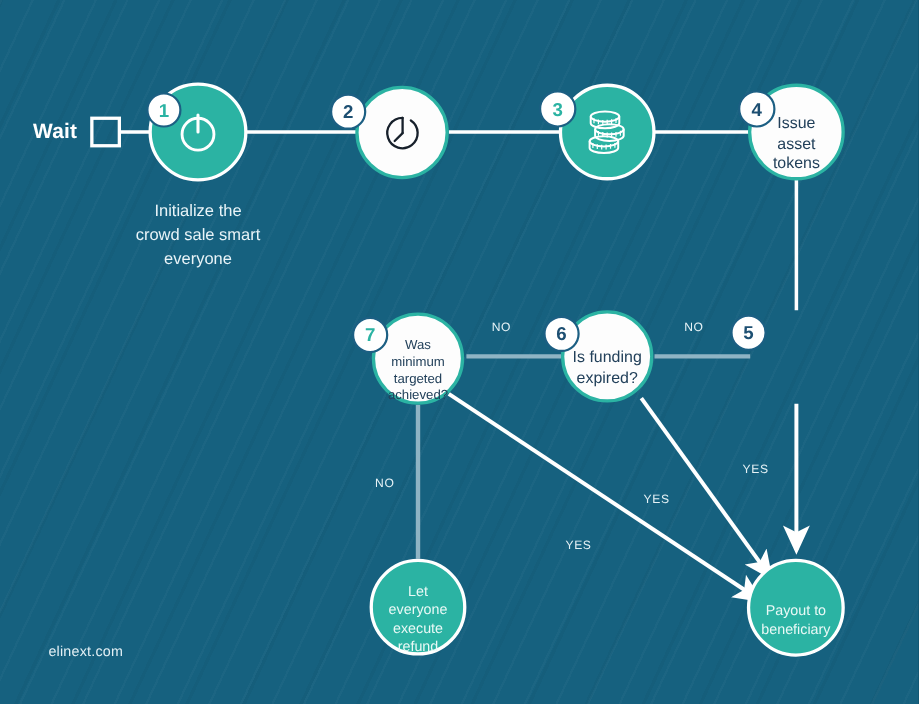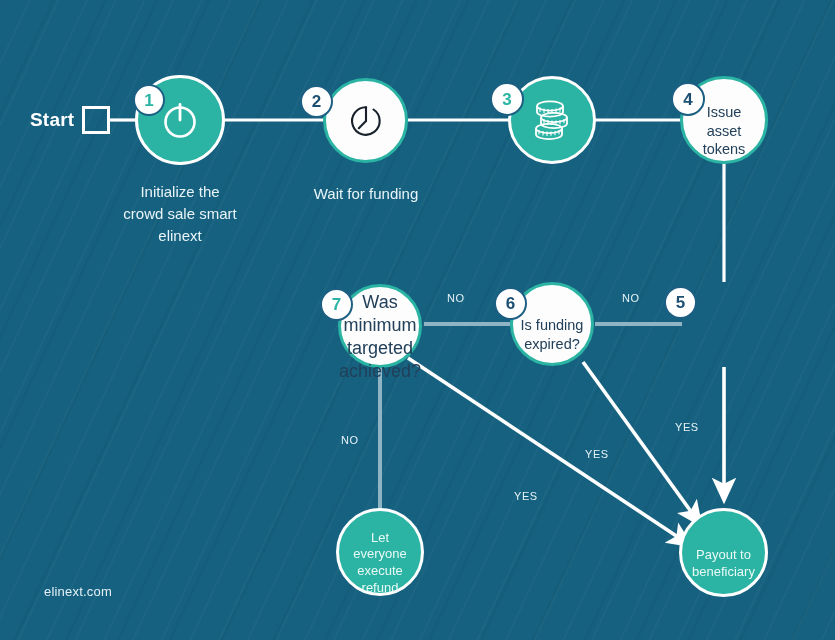--- a/index.html
+++ b/index.html
@@ -160,47 +160,46 @@
 
     <line x1="380" y1="368" x2="380" y2="508" stroke="#8fb4c4" stroke-width="4"></line>
 
     <line x1="724" y1="367" x2="724" y2="500" stroke="#ffffff" stroke-width="3.6" marker-end="url(#arrowWhite)"></line>
 
     <line x1="583" y1="362" x2="700" y2="524" stroke="#ffffff" stroke-width="3.6" marker-end="url(#arrowWhite)"></line>
 
     <line x1="408" y1="358" x2="690" y2="545" stroke="#ffffff" stroke-width="3.6" marker-end="url(#arrowWhite)"></line>
   </svg>
 
-  <div class="start-label" style="left:30px; top:109px;">Start</div>
+  <div class="start-label" style="left:30px; top:109px;">Wait</div>
   <div class="start-box" style="left:82px; top:106px; width:28px; height:28px;"></div>
 
   <div class="node fill-teal" style="left:135px; top:75px; width:90px; height:90px;">
     <span class="icon-wrap">
       <svg width="46" height="46" viewBox="0 0 46 46">
         <circle cx="23" cy="25" r="14.5" fill="none" stroke="#ffffff" stroke-width="2.6"></circle>
         <line x1="23" y1="7.5" x2="23" y2="23" stroke="#ffffff" stroke-width="2.8" stroke-linecap="round"></line>
       </svg>
     </span>
   </div>
   <div class="badge num-teal" style="left:133px; top:84px; width:28px; height:28px;">1</div>
   <div class="caption" style="left:100px; top:181px; width:160px;">Initialize the
 crowd sale smart
-elinext</div>
+everyone</div>
 
   <div class="node fill-white" style="left:323px; top:78px; width:85px; height:85px;">
     <span class="icon-wrap">
       <svg width="46" height="46" viewBox="0 0 46 46">
         <path d="M30.5 11.5 A13.8 13.8 0 1 1 23 9.2" fill="none" stroke="#17202b" stroke-width="2.1" stroke-linecap="round"></path>
         <line x1="23" y1="9.2" x2="23" y2="23" stroke="#17202b" stroke-width="2.1" stroke-linecap="round"></line>
         <line x1="23" y1="23" x2="15.8" y2="30.2" stroke="#17202b" stroke-width="2.1" stroke-linecap="round"></line>
       </svg>
     </span>
   </div>
   <div class="badge num-navy" style="left:300px; top:85px; width:29px; height:29px;">2</div>
-  <div class="caption" style="left:286px; top:183px; width:160px;">Wait for funding</div>
 
   <div class="node fill-teal" style="left:508px; top:76px; width:88px; height:88px;">
     <span class="icon-wrap">
       <svg width="52" height="50" viewBox="0 0 52 50">
         <g fill="none" stroke="#ffffff" stroke-width="1.8">
           <ellipse cx="24" cy="11" rx="13" ry="4.6"></ellipse>
           <path d="M11 11 v6 a13 4.6 0 0 0 26 0 v-6"></path>
           <ellipse cx="28" cy="22.5" rx="13" ry="4.6"></ellipse>
           <path d="M15 22.5 v6 a13 4.6 0 0 0 26 0 v-6"></path>
           <ellipse cx="23" cy="33.5" rx="13" ry="4.6"></ellipse>
@@ -239,21 +238,21 @@
 
   <div class="badge num-navy" style="left:664px; top:286px; width:29px; height:29px;">5</div>
 
   <div class="node fill-white" style="left:510px; top:282px; width:84px; height:84px;">
     <span class="node-label">Is funding
 expired?</span>
   </div>
   <div class="badge num-navy" style="left:494px; top:287px; width:29px; height:29px;">6</div>
 
   <div class="node fill-white" style="left:338px; top:284px; width:84px; height:84px;">
-    <span class="node-label" style="font-size:18px;">Was
+    <span class="node-label" style="font-size:12px;">Was
 minimum
 targeted
 achieved?</span>
   </div>
   <div class="badge num-teal" style="left:320px; top:288px; width:29px; height:29px;">7</div>
 
   <div class="node fill-teal" style="left:336px; top:508px; width:88px; height:88px;">
     <span class="node-label" style="font-size:13px;">Let everyone
 execute
 refund</span>

